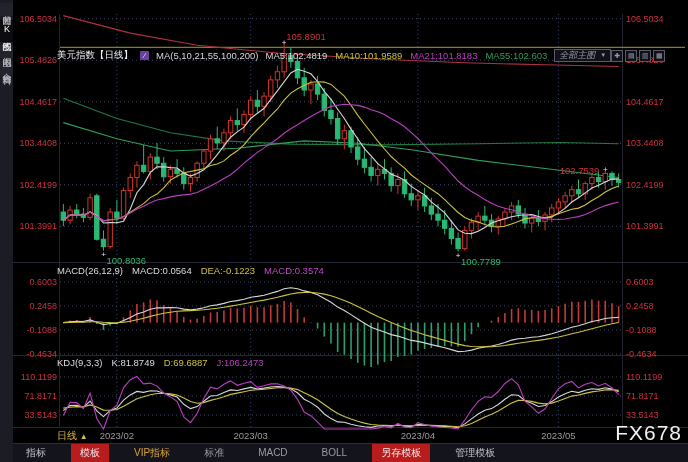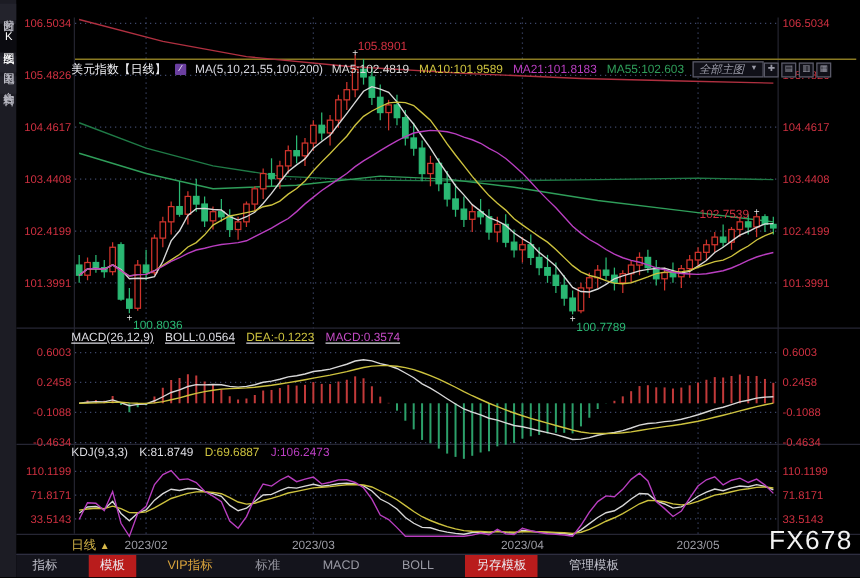--- a/index.html
+++ b/index.html
@@ -406,23 +406,23 @@
         </span>
         <span id="tb-icons" style="display:flex;gap:2px;">
             <span class="tb-icon">✚</span>
             <span class="tb-icon">▤</span>
             <span class="tb-icon">▥</span>
             <span class="tb-icon">▦</span>
           </span>
       </span>
     </div>
 
-    <div class="ind-hdr" style="top:265px;text-decoration:underline;">
+    <div class="ind-hdr" style="top:265px;">
       <span>MACD(26,12,9)</span>
-      <span>BOLL:0.0564</span>
+      <span>MACD:0.0564</span>
       <span id="dea-span" style="color: rgb(205, 194, 62);">DEA:-0.1223</span>
       <span id="macd-span" style="color: rgb(194, 74, 194);">MACD:0.3574</span>
     </div>
 
     <div class="ind-hdr" style="top:357px;">
       <span>KDJ(9,3,3)</span>
       <span>K:81.8749</span>
       <span id="d-span" style="color: rgb(205, 194, 62);">D:69.6887</span>
       <span id="j-span" style="color: rgb(185, 62, 192);">J:106.2473</span>
     </div>

